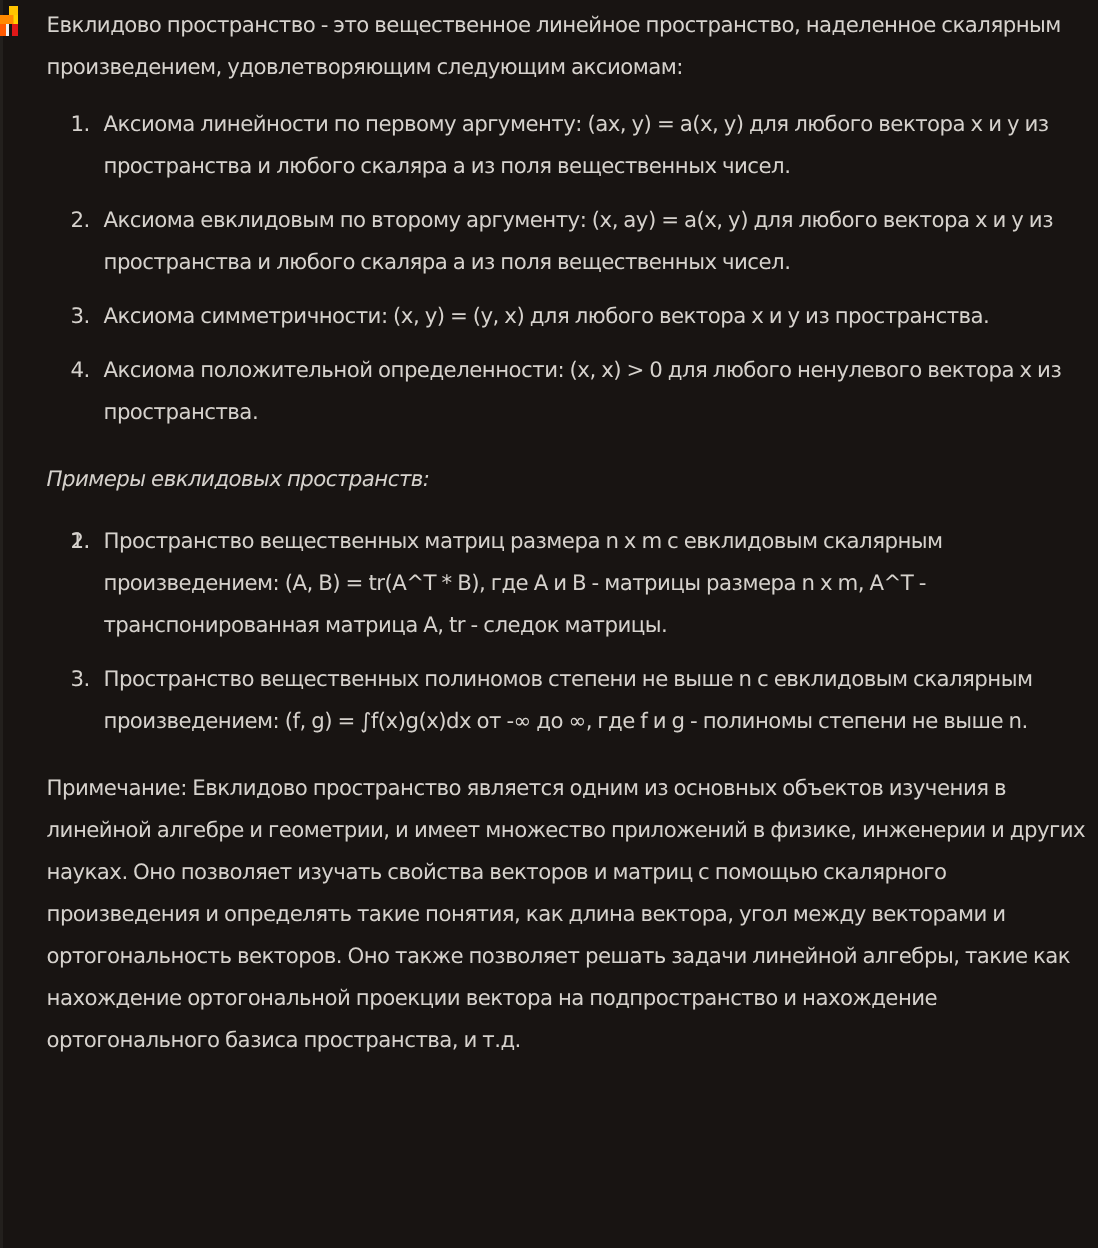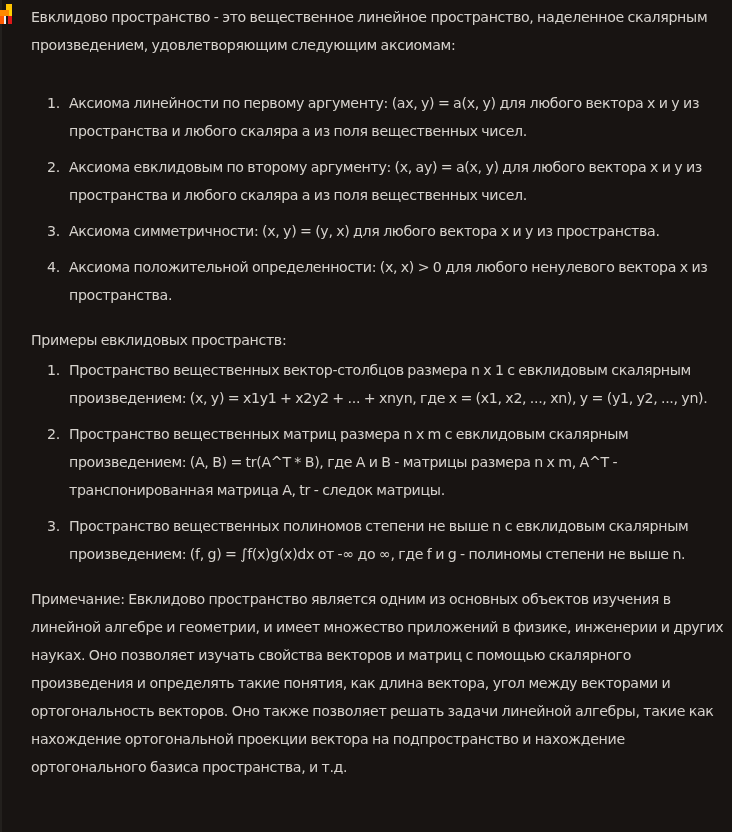--- a/index.html
+++ b/index.html
@@ -33,22 +33,22 @@
       left: 31px;
       top: 3px;
       width: 700px;
       letter-spacing: -0.35px;
       word-spacing: -0.5px;
     }
     p {
       margin: 0;
       line-height: 28px;
     }
-    p.intro { margin-bottom: 30px; }
-    p.examples-heading { margin-bottom: 2px; }
+    p.intro { margin-bottom: 10px; }
+    p.examples-heading { margin-bottom: 13px; font-style: italic; }
     p.note { margin-top: 16px; }
     ol {
       margin: 0 0 17px 0;
       padding: 0;
       list-style: none;
     }
     ol li {
       position: relative;
       padding-left: 38px;
       line-height: 28px;
@@ -99,21 +99,20 @@
       <span class="num">4.</span>
       <span>Аксиома положительной определенности: (x, x) &gt; 0 для любого ненулевого вектора x из пространства.</span>
     </li>
   </ol>
 
   <p class="examples-heading">Примеры евклидовых пространств:</p>
 
   <ol class="examples">
     <li>
       <span class="num">1.</span>
-      <span>Пространство вещественных вектор-столбцов размера n x 1 с евклидовым скалярным произведением: (x, y) = x1y1 + x2y2 + ... + xnyn, где x = (x1, x2, ..., xn), y = (y1, y2, ..., yn).</span>
     </li>
     <li>
       <span class="num">2.</span>
       <span>Пространство вещественных матриц размера n x m с евклидовым скалярным произведением: (A, B) = tr(A^T * B), где A и B - матрицы размера n x m, A^T - транспонированная матрица A, tr - следок матрицы.</span>
     </li>
     <li>
       <span class="num">3.</span>
       <span>Пространство вещественных полиномов степени не выше n с евклидовым скалярным произведением: (f, g) = ∫f(x)g(x)dx от -∞ до ∞, где f и g - полиномы степени не выше n.</span>
     </li>
   </ol>

